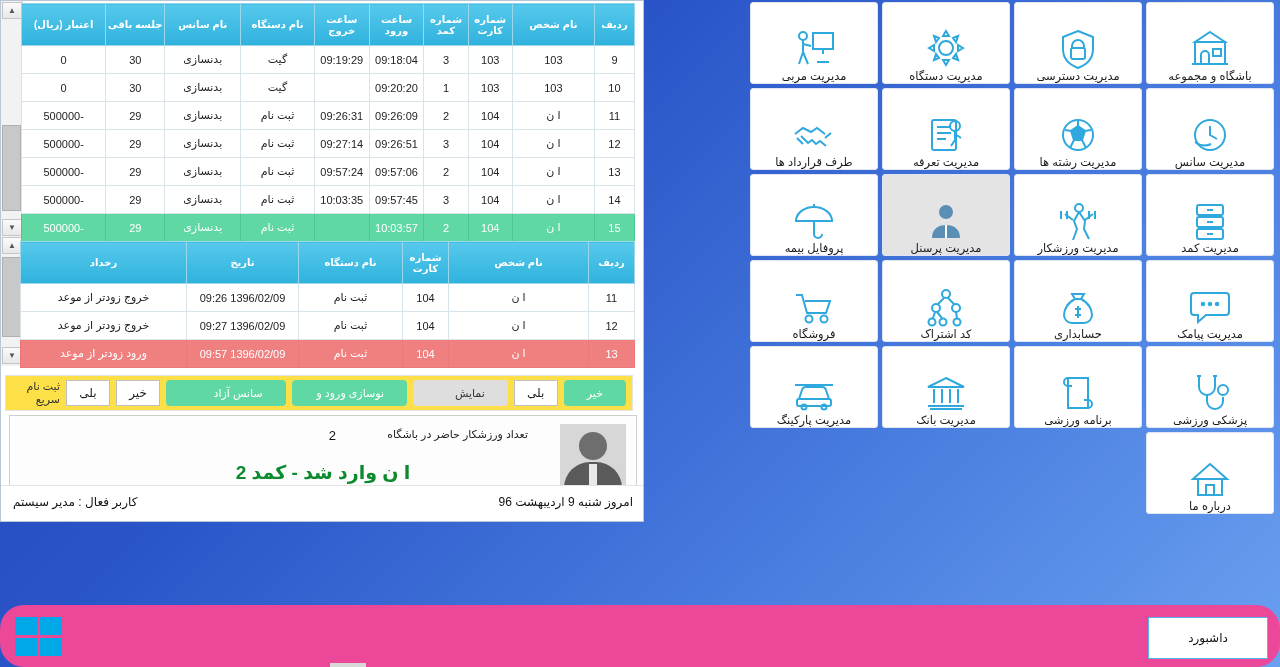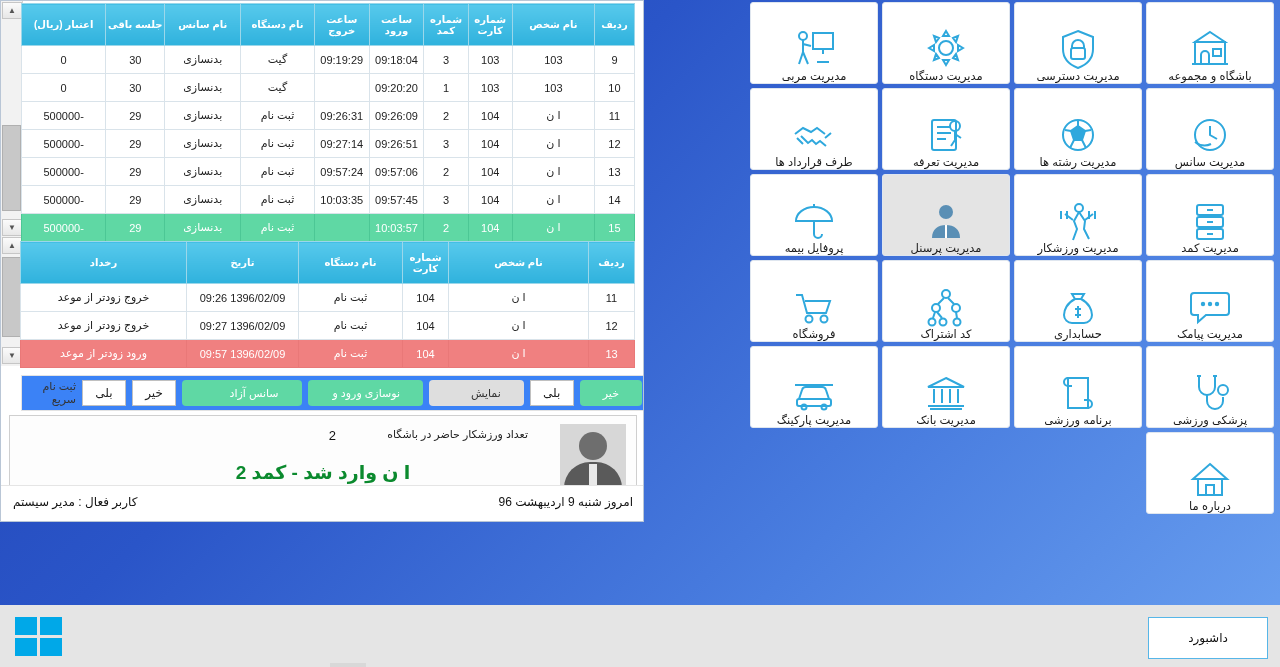--- a/index.html
+++ b/index.html
@@ -76,23 +76,23 @@
     white-space: nowrap;
     overflow: hidden;
   }
   table.grid tr.sel td { background: #5fd8a4; color: #ffffff; border-color:#4cc795; }
   table.grid tr.danger td { background: #f08080; color: #ffffff; border-color:#e97878; }
   td.neg { color: #d00000; }
 
   
   .btn-strip {
     position: absolute;
-    left: 20px; top: 374px;
+    left: 4px; top: 374px;
     width: 628px; height: 36px;
-    background: #3b82f6;
+    background: #fde047;
     display: flex;
     flex-direction: row-reverse;
     align-items: center;
     gap: 6px;
     padding: 0 6px;
     border: 1px solid #e3e3e3;
   }
   .strip-label { font-size: 11px; color: #333; margin-left: 4px; }
   .yn {
     min-width: 44px; height: 26px;
@@ -186,21 +186,22 @@
     width: 124px;
   }
   .tile svg { display:block; }
   .last-tile { grid-column: 1; }
 
   
   #taskbar {
     position: absolute;
     left: 0; bottom: 0;
     width: 1280px; height: 62px;
-    background: #e5e5e5;
+    background: #ec4899;
+    border-radius: 24px;
   }
   #winlogo {
     position:absolute; left: 14px; top: 12px;
     width: 48px; height: 40px;
     display: grid;
     grid-template-columns: 22px 22px;
     grid-template-rows: 18px 18px;
     gap: 3px;
   }
   #winlogo div { background: #00a8e8; }

